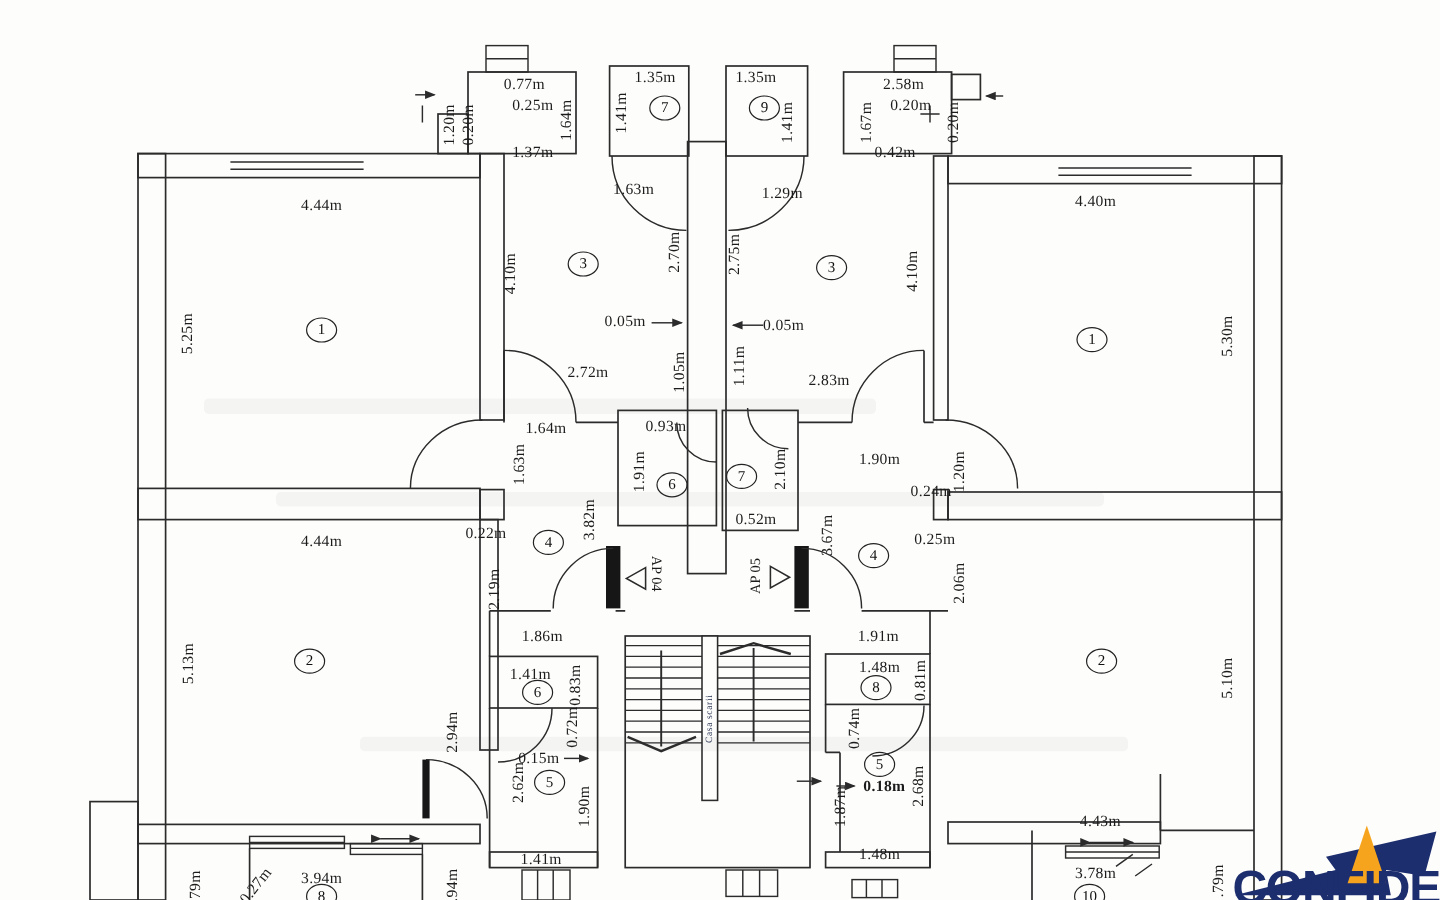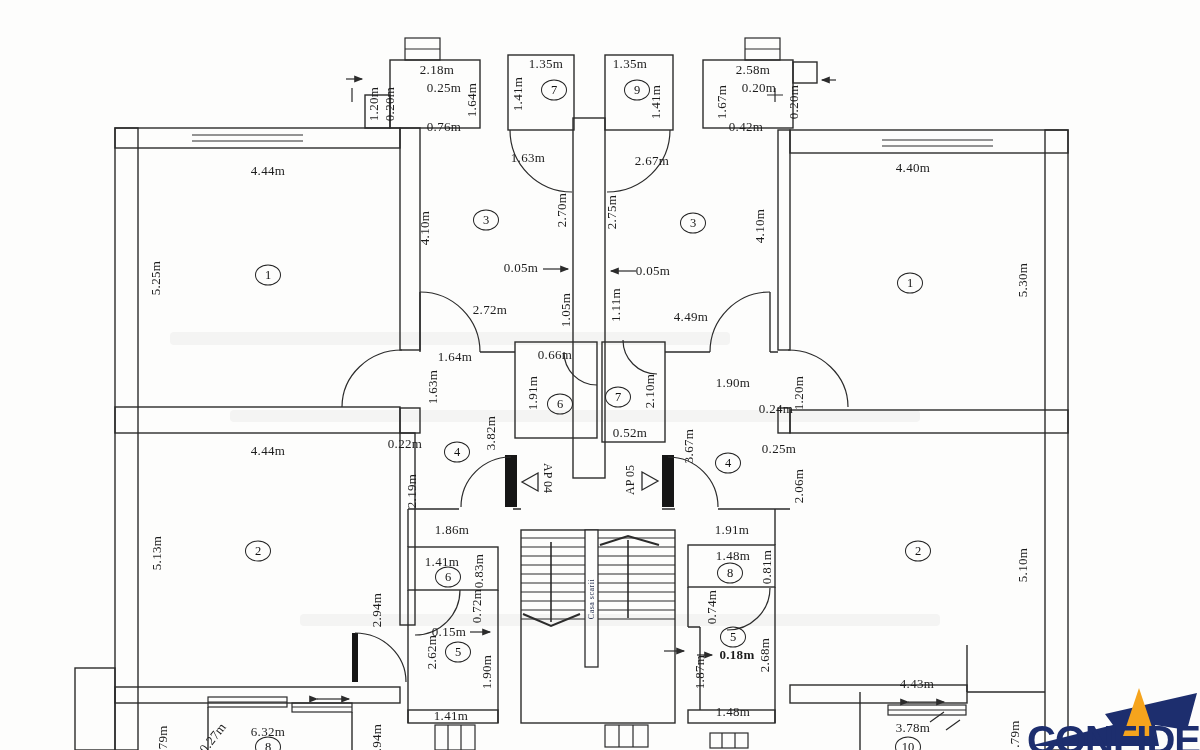--- a/index.html
+++ b/index.html
@@ -144,53 +144,53 @@
       <polygon points="538,473 522,482 538,491"></polygon>
       <polygon points="642,472 658,481 642,490"></polygon>
     </g>
   </svg>
 
   <div class="smudge" style="left:170px;top:332px;width:560px;height:13px"></div>
   <div class="smudge" style="left:230px;top:410px;width:690px;height:12px"></div>
   <div class="smudge" style="left:300px;top:614px;width:640px;height:12px"></div>
 
   <div id="labels">
-      <div class="dim" style="left: 437px; top: 70px;">2.18m</div>
+      <div class="dim" style="left: 437px; top: 70px;">0.77m</div>
       <div class="dim" style="left: 444px; top: 88px;">0.25m</div>
       <div class="dim" style="left: 374px; top: 104px; transform: translate(-50%, -50%) rotate(-90deg);">1.20m</div>
       <div class="dim" style="left: 390px; top: 104px; transform: translate(-50%, -50%) rotate(-90deg);">0.20m</div>
-      <div class="dim" style="left: 444px; top: 127px;">0.76m</div>
+      <div class="dim" style="left: 444px; top: 127px;">1.37m</div>
       <div class="dim" style="left: 472px; top: 100px; transform: translate(-50%, -50%) rotate(-90deg);">1.64m</div>
       <div class="dim" style="left: 546px; top: 64px;">1.35m</div>
       <div class="dim" style="left: 518px; top: 94px; transform: translate(-50%, -50%) rotate(-90deg);">1.41m</div>
       <div class="dim" style="left: 630px; top: 64px;">1.35m</div>
       <div class="dim" style="left: 656px; top: 102px; transform: translate(-50%, -50%) rotate(-90deg);">1.41m</div>
       <div class="dim" style="left: 753px; top: 70px;">2.58m</div>
       <div class="dim" style="left: 759px; top: 88px;">0.20m</div>
       <div class="dim" style="left: 722px; top: 102px; transform: translate(-50%, -50%) rotate(-90deg);">1.67m</div>
       <div class="dim" style="left: 794px; top: 102px; transform: translate(-50%, -50%) rotate(-90deg);">0.20m</div>
       <div class="dim" style="left: 746px; top: 127px;">0.42m</div>
       <div class="dim" style="left: 528px; top: 158px;">1.63m</div>
-      <div class="dim" style="left: 652px; top: 161px;">2.67m</div>
+      <div class="dim" style="left: 652px; top: 161px;">1.29m</div>
       <div class="dim" style="left: 268px; top: 171px;">4.44m</div>
       <div class="dim" style="left: 913px; top: 168px;">4.40m</div>
       <div class="dim" style="left: 156px; top: 278px; transform: translate(-50%, -50%) rotate(-90deg);">5.25m</div>
       <div class="dim" style="left: 425px; top: 228px; transform: translate(-50%, -50%) rotate(-90deg);">4.10m</div>
       <div class="dim" style="left: 562px; top: 210px; transform: translate(-50%, -50%) rotate(-90deg);">2.70m</div>
       <div class="dim" style="left: 612px; top: 212px; transform: translate(-50%, -50%) rotate(-90deg);">2.75m</div>
       <div class="dim" style="left: 760px; top: 226px; transform: translate(-50%, -50%) rotate(-90deg);">4.10m</div>
       <div class="dim" style="left: 1023px; top: 280px; transform: translate(-50%, -50%) rotate(-90deg);">5.30m</div>
       <div class="dim" style="left: 521px; top: 268px;">0.05m</div>
       <div class="dim" style="left: 653px; top: 271px;">0.05m</div>
       <div class="dim" style="left: 490px; top: 310px;">2.72m</div>
-      <div class="dim" style="left: 691px; top: 317px;">4.49m</div>
+      <div class="dim" style="left: 691px; top: 317px;">2.83m</div>
       <div class="dim" style="left: 566px; top: 310px; transform: translate(-50%, -50%) rotate(-90deg);">1.05m</div>
       <div class="dim" style="left: 616px; top: 305px; transform: translate(-50%, -50%) rotate(-90deg);">1.11m</div>
       <div class="dim" style="left: 455px; top: 357px;">1.64m</div>
-      <div class="dim" style="left: 555px; top: 355px;">0.66m</div>
+      <div class="dim" style="left: 555px; top: 355px;">0.93m</div>
       <div class="dim" style="left: 433px; top: 387px; transform: translate(-50%, -50%) rotate(-90deg);">1.63m</div>
       <div class="dim" style="left: 533px; top: 393px; transform: translate(-50%, -50%) rotate(-90deg);">1.91m</div>
       <div class="dim" style="left: 650px; top: 391px; transform: translate(-50%, -50%) rotate(-90deg);">2.10m</div>
       <div class="dim" style="left: 630px; top: 433px;">0.52m</div>
       <div class="dim" style="left: 733px; top: 383px;">1.90m</div>
       <div class="dim" style="left: 776px; top: 409px;">0.24m</div>
       <div class="dim" style="left: 799px; top: 393px; transform: translate(-50%, -50%) rotate(-90deg);">1.20m</div>
       <div class="dim" style="left: 405px; top: 444px; text-align: center;">0.22m</div>
       <div class="dim" style="left: 491px; top: 433px; transform: translate(-50%, -50%) rotate(-90deg);">3.82m</div>
       <div class="dim" style="left: 412px; top: 491px; transform: translate(-50%, -50%) rotate(-90deg);">2.19m</div>
@@ -212,21 +212,21 @@
       <div class="dim" style="left: 449px; top: 632px;">0.15m</div>
       <div class="dim" style="left: 737px; top: 655px; font-weight: bold;">0.18m</div>
       <div class="dim" style="left: 432px; top: 652px; transform: translate(-50%, -50%) rotate(-90deg);">2.62m</div>
       <div class="dim" style="left: 765px; top: 655px; transform: translate(-50%, -50%) rotate(-90deg);">2.68m</div>
       <div class="dim" style="left: 487px; top: 672px; transform: translate(-50%, -50%) rotate(-90deg);">1.90m</div>
       <div class="dim" style="left: 700px; top: 672px; transform: translate(-50%, -50%) rotate(-90deg);">1.87m</div>
       <div class="dim" style="left: 451px; top: 716px;">1.41m</div>
       <div class="dim" style="left: 733px; top: 712px;">1.48m</div>
       <div class="dim" style="left: 917px; top: 684px;">4.43m</div>
       <div class="dim" style="left: 913px; top: 728px;">3.78m</div>
-      <div class="dim" style="left: 268px; top: 732px;">6.32m</div>
+      <div class="dim" style="left: 268px; top: 732px;">3.94m</div>
       <div class="dim" style="left: 213px; top: 738px; transform: translate(-50%, -50%) rotate(-52deg);">0.27m</div>
       <div class="dim" style="left: 163px; top: 739px; transform: translate(-50%, -50%) rotate(-90deg);">.79m</div>
       <div class="dim" style="left: 377px; top: 741px; transform: translate(-50%, -50%) rotate(-90deg);">0.94m</div>
       <div class="dim" style="left: 1015px; top: 734px; transform: translate(-50%, -50%) rotate(-90deg);">.79m</div>
       <div class="circ" style="left: 268px; top: 275px;">1</div>
       <div class="circ" style="left: 910px; top: 283px;">1</div>
       <div class="circ" style="left: 486px; top: 220px;">3</div>
       <div class="circ" style="left: 693px; top: 223px;">3</div>
       <div class="circ" style="left: 554px; top: 90px;">7</div>
       <div class="circ" style="left: 637px; top: 90px;">9</div>

